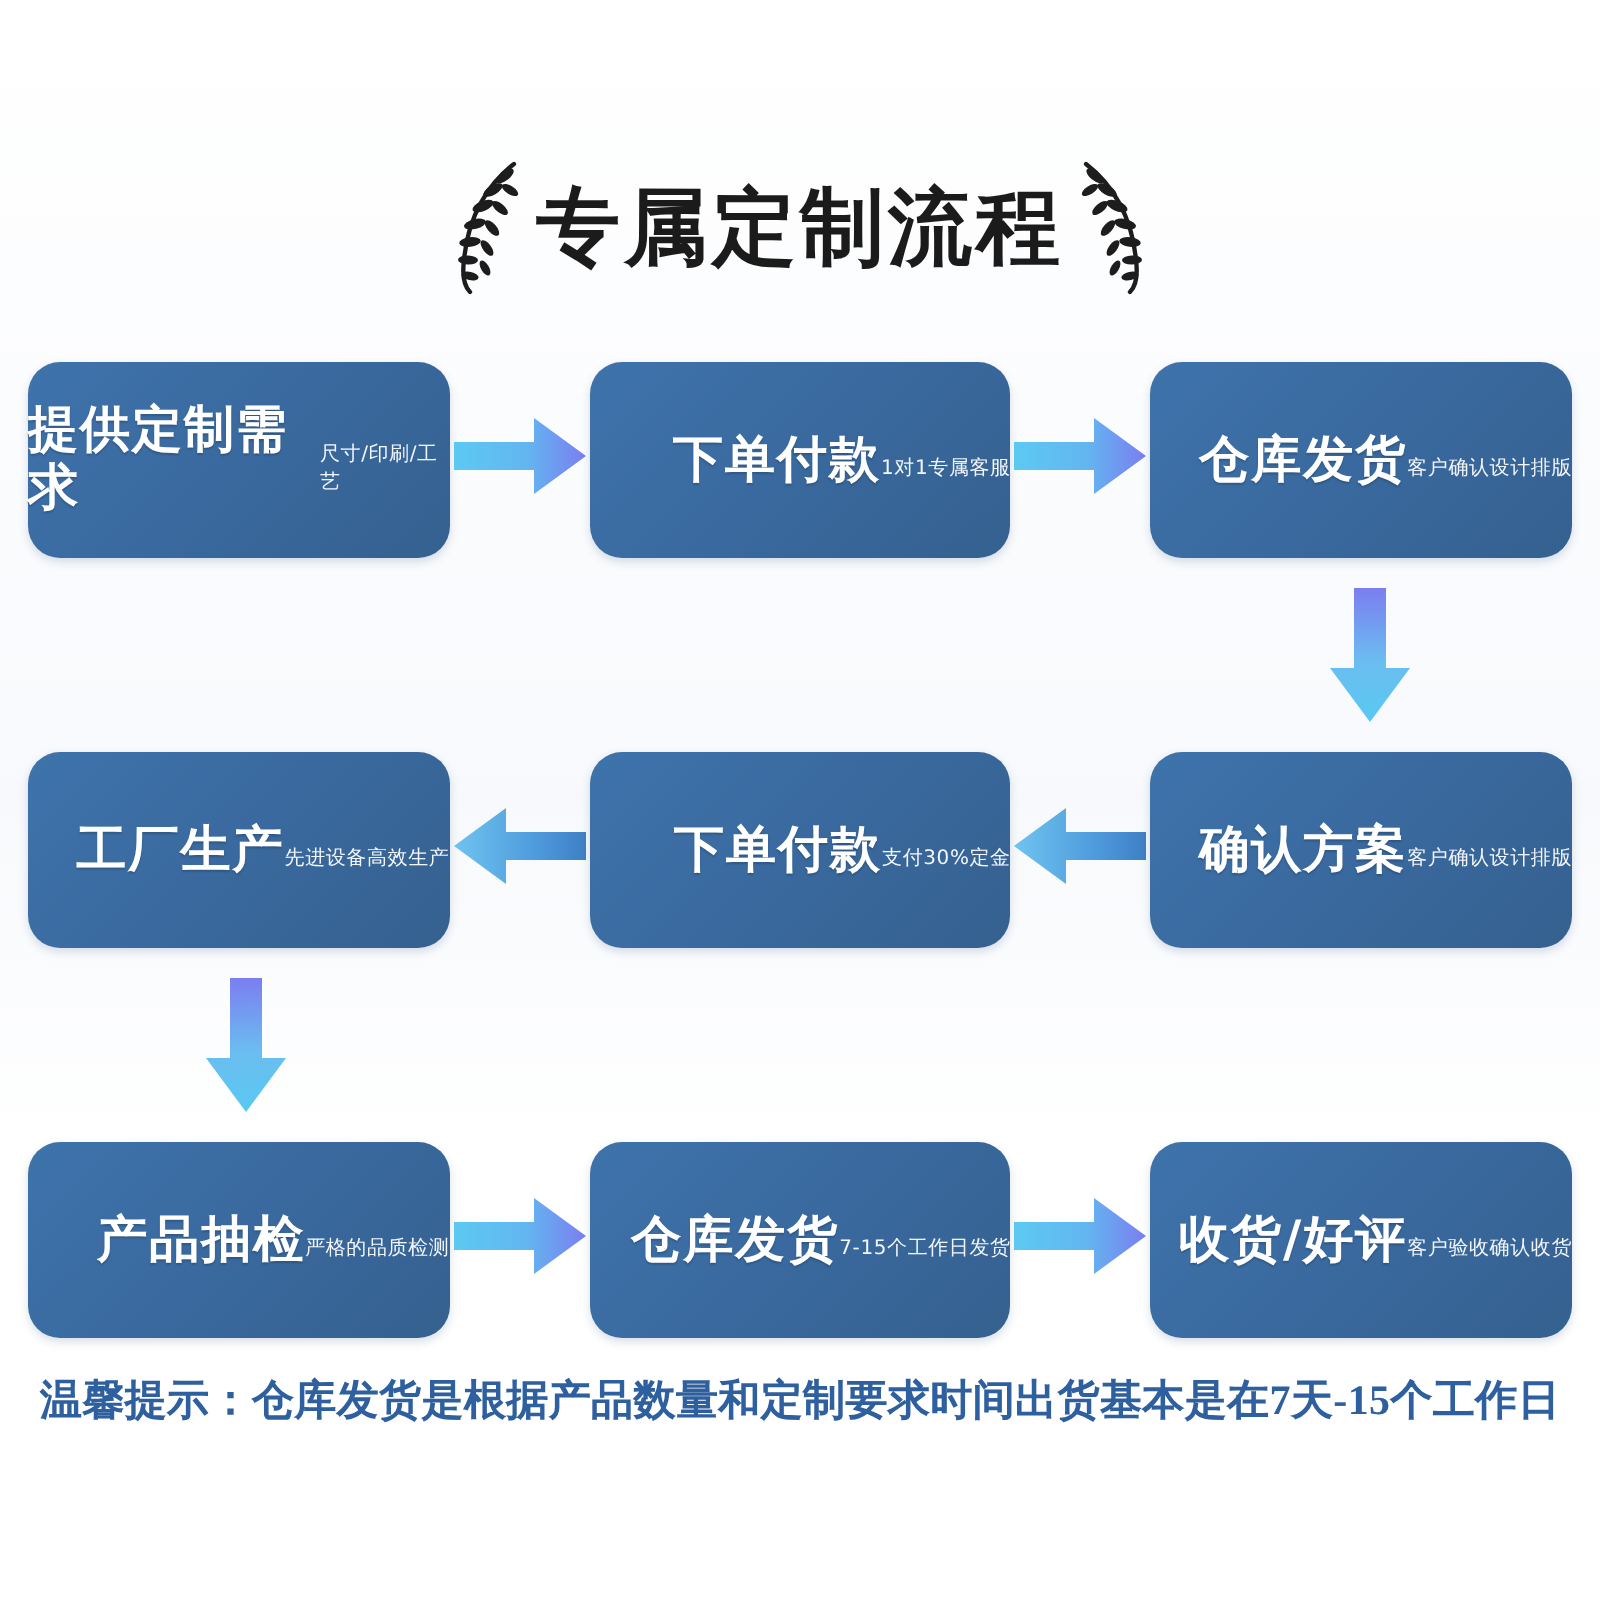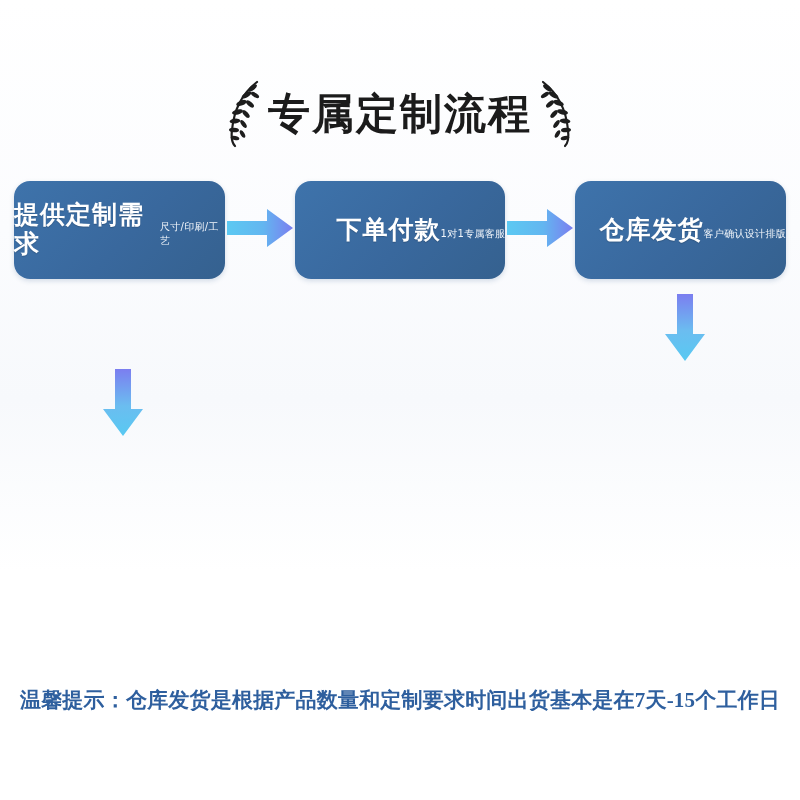--- a/index.html
+++ b/index.html
@@ -221,27 +221,83 @@
     </div>
 
     <div class="row-gap">
       <span class="arrow-v right">
         <svg width="46" height="72" viewBox="0 0 46 72" aria-hidden="true">
           <path d="M15 2 H31 V42 H43 L23 69 L3 42 H15 Z" fill="url(#gradDown)"></path>
         </svg>
       </span>
     </div>
 
+    <div class="row">
+      <div class="box">
+        <div class="b-title">工厂生产</div>
+        <div class="b-sub">先进设备高效生产</div>
+      </div>
+
+      <span>
+        <svg class="arrow-h" viewBox="0 0 70 46" aria-hidden="true">
+          <path d="M68 16 H28 V4 L2 23 L28 42 V30 H68 Z" fill="url(#gradLeft)"></path>
+        </svg>
+      </span>
+
+      <div class="box">
+        <div class="b-title">下单付款</div>
+        <div class="b-sub">支付30%定金</div>
+      </div>
+
+      <span>
+        <svg class="arrow-h" viewBox="0 0 70 46" aria-hidden="true">
+          <path d="M68 16 H28 V4 L2 23 L28 42 V30 H68 Z" fill="url(#gradLeft)"></path>
+        </svg>
+      </span>
+
+      <div class="box">
+        <div class="b-title">确认方案</div>
+        <div class="b-sub">客户确认设计排版</div>
+      </div>
+    </div>
 
     <div class="row-gap">
       <span class="arrow-v left">
         <svg width="46" height="72" viewBox="0 0 46 72" aria-hidden="true">
           <path d="M15 2 H31 V42 H43 L23 69 L3 42 H15 Z" fill="url(#gradDown)"></path>
         </svg>
       </span>
     </div>
 
+    <div class="row">
+      <div class="box">
+        <div class="b-title">产品抽检</div>
+        <div class="b-sub">严格的品质检测</div>
+      </div>
+
+      <span>
+        <svg class="arrow-h" viewBox="0 0 70 46" aria-hidden="true">
+          <path d="M2 16 H42 V4 L68 23 L42 42 V30 H2 Z" fill="url(#gradRight)"></path>
+        </svg>
+      </span>
+
+      <div class="box">
+        <div class="b-title">仓库发货</div>
+        <div class="b-sub">7-15个工作日发货</div>
+      </div>
+
+      <span>
+        <svg class="arrow-h" viewBox="0 0 70 46" aria-hidden="true">
+          <path d="M2 16 H42 V4 L68 23 L42 42 V30 H2 Z" fill="url(#gradRight)"></path>
+        </svg>
+      </span>
+
+      <div class="box">
+        <div class="b-title">收货/好评</div>
+        <div class="b-sub">客户验收确认收货</div>
+      </div>
+    </div>
 
   </div>
 
   <div class="note">温馨提示：仓库发货是根据产品数量和定制要求时间出货基本是在7天-15个工作日</div>
 
 </div>
 
 </body></html>

